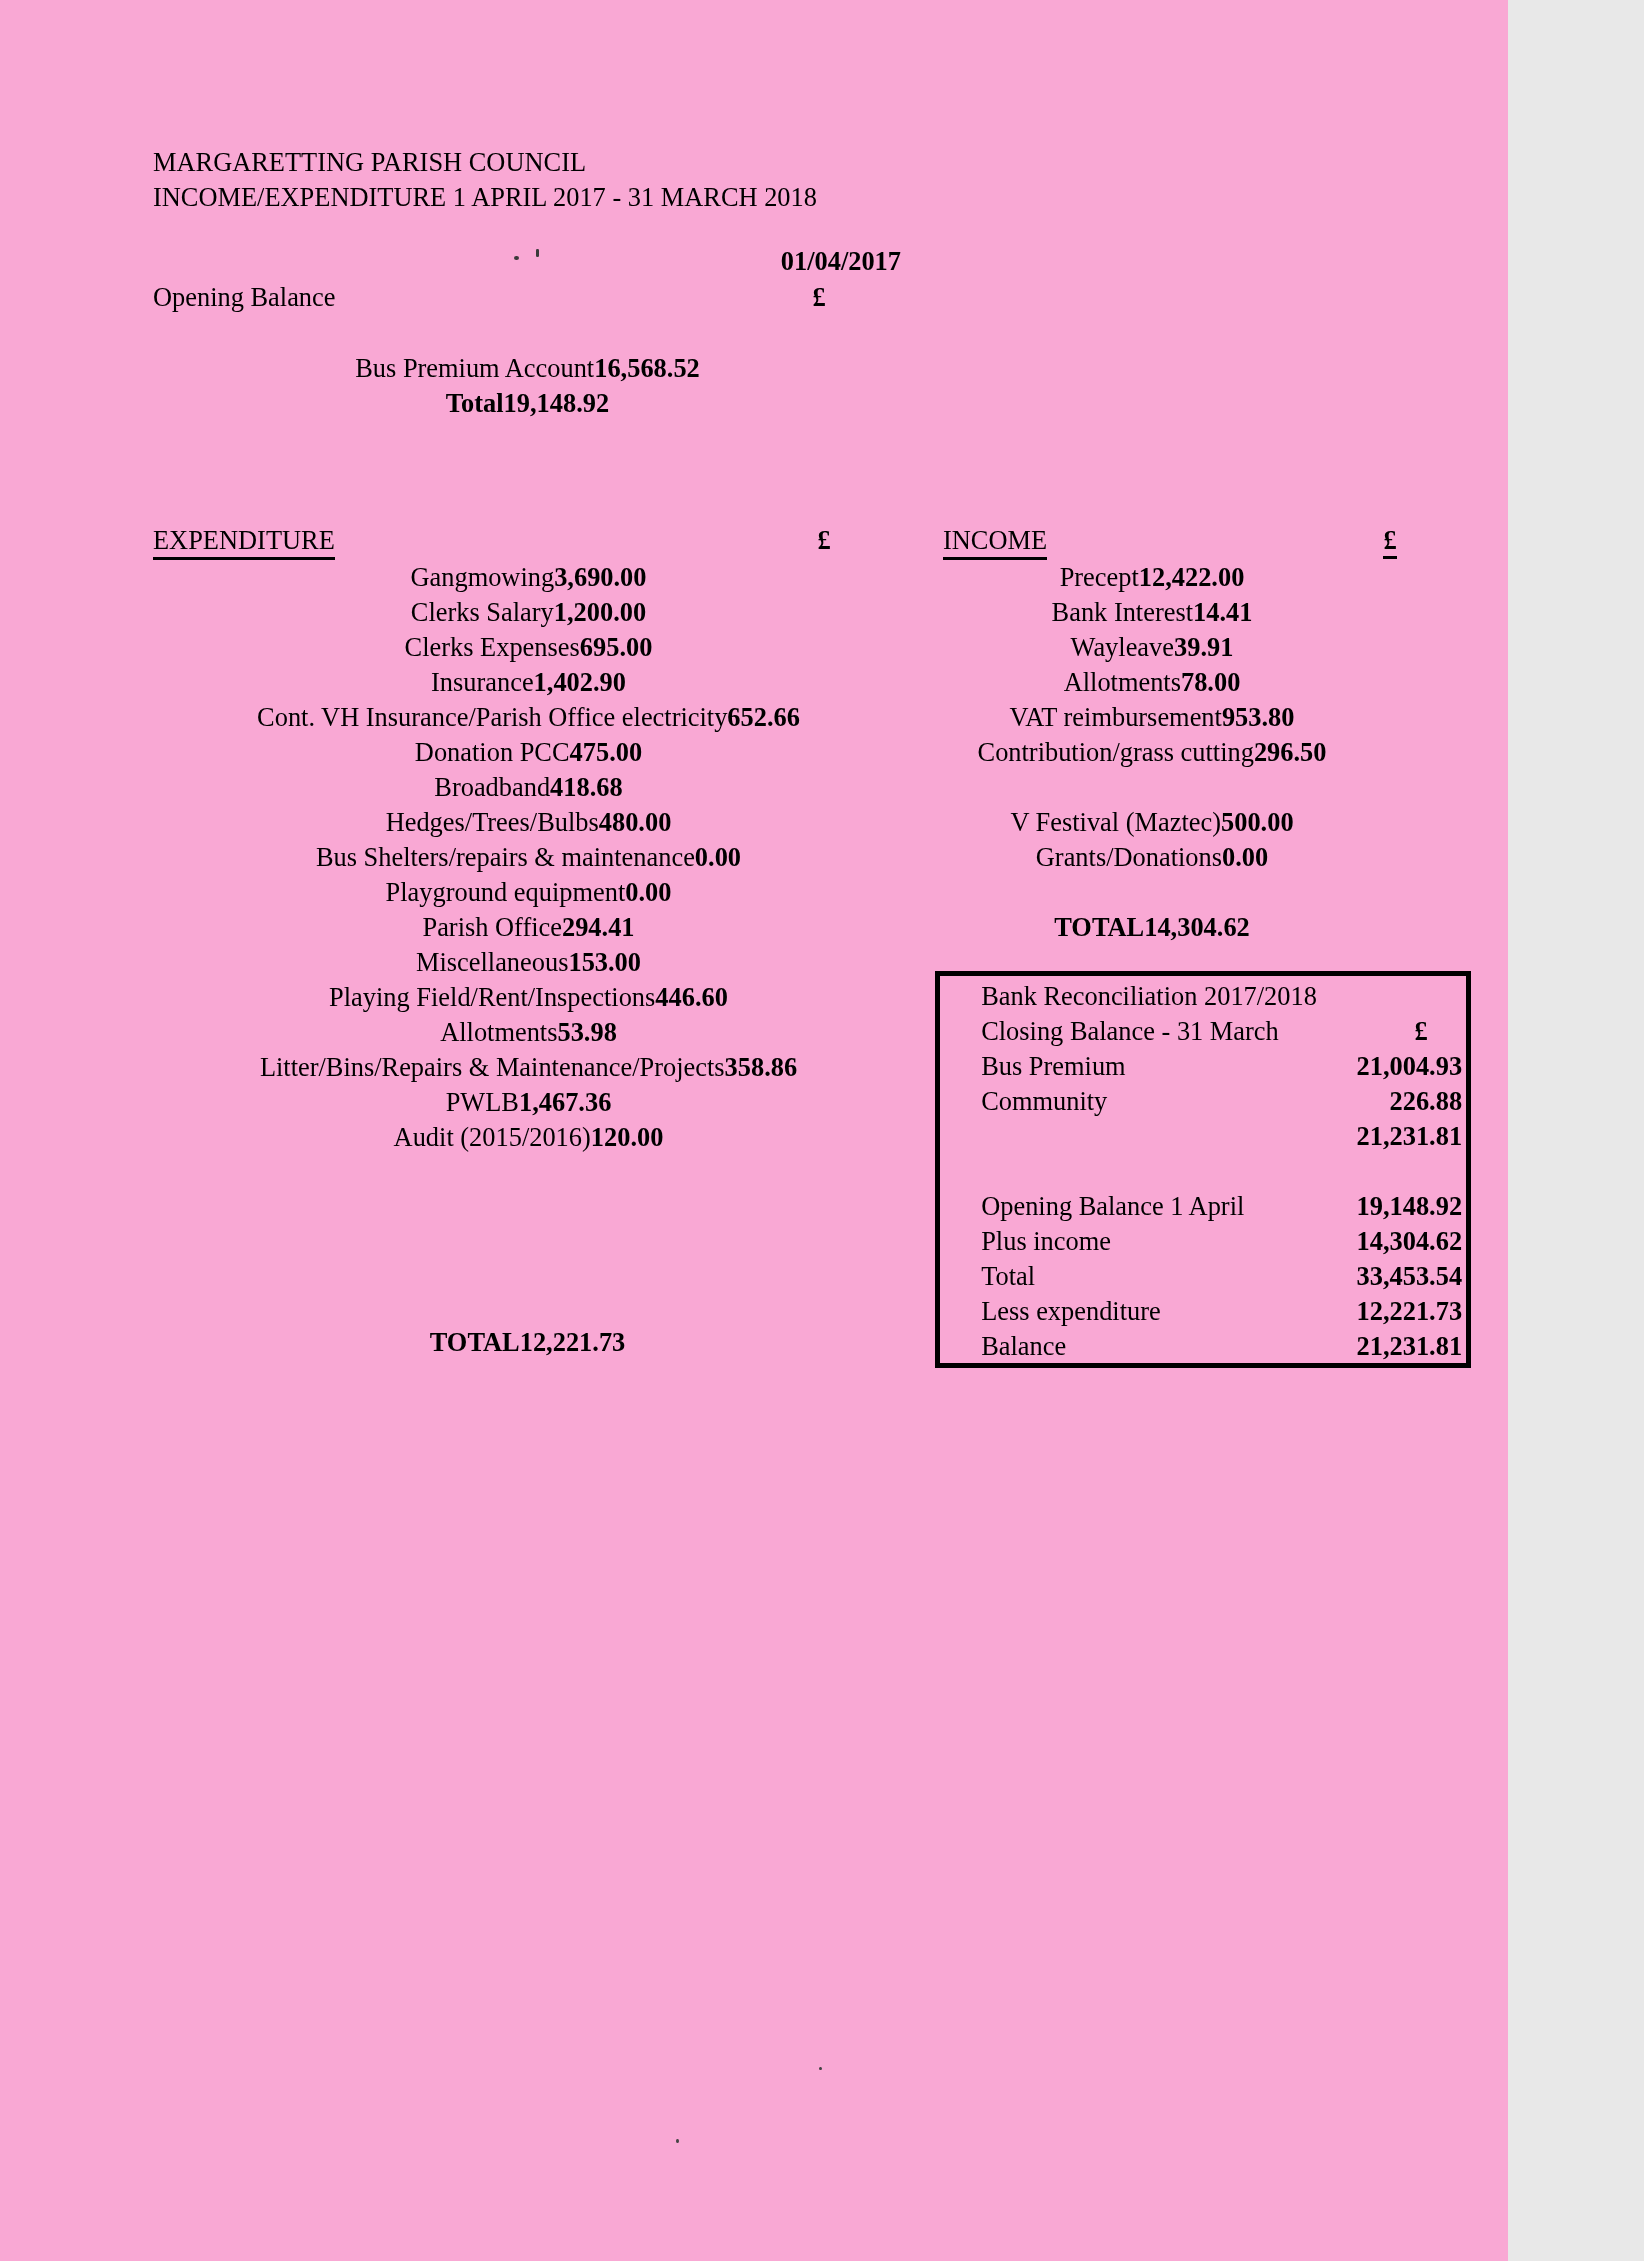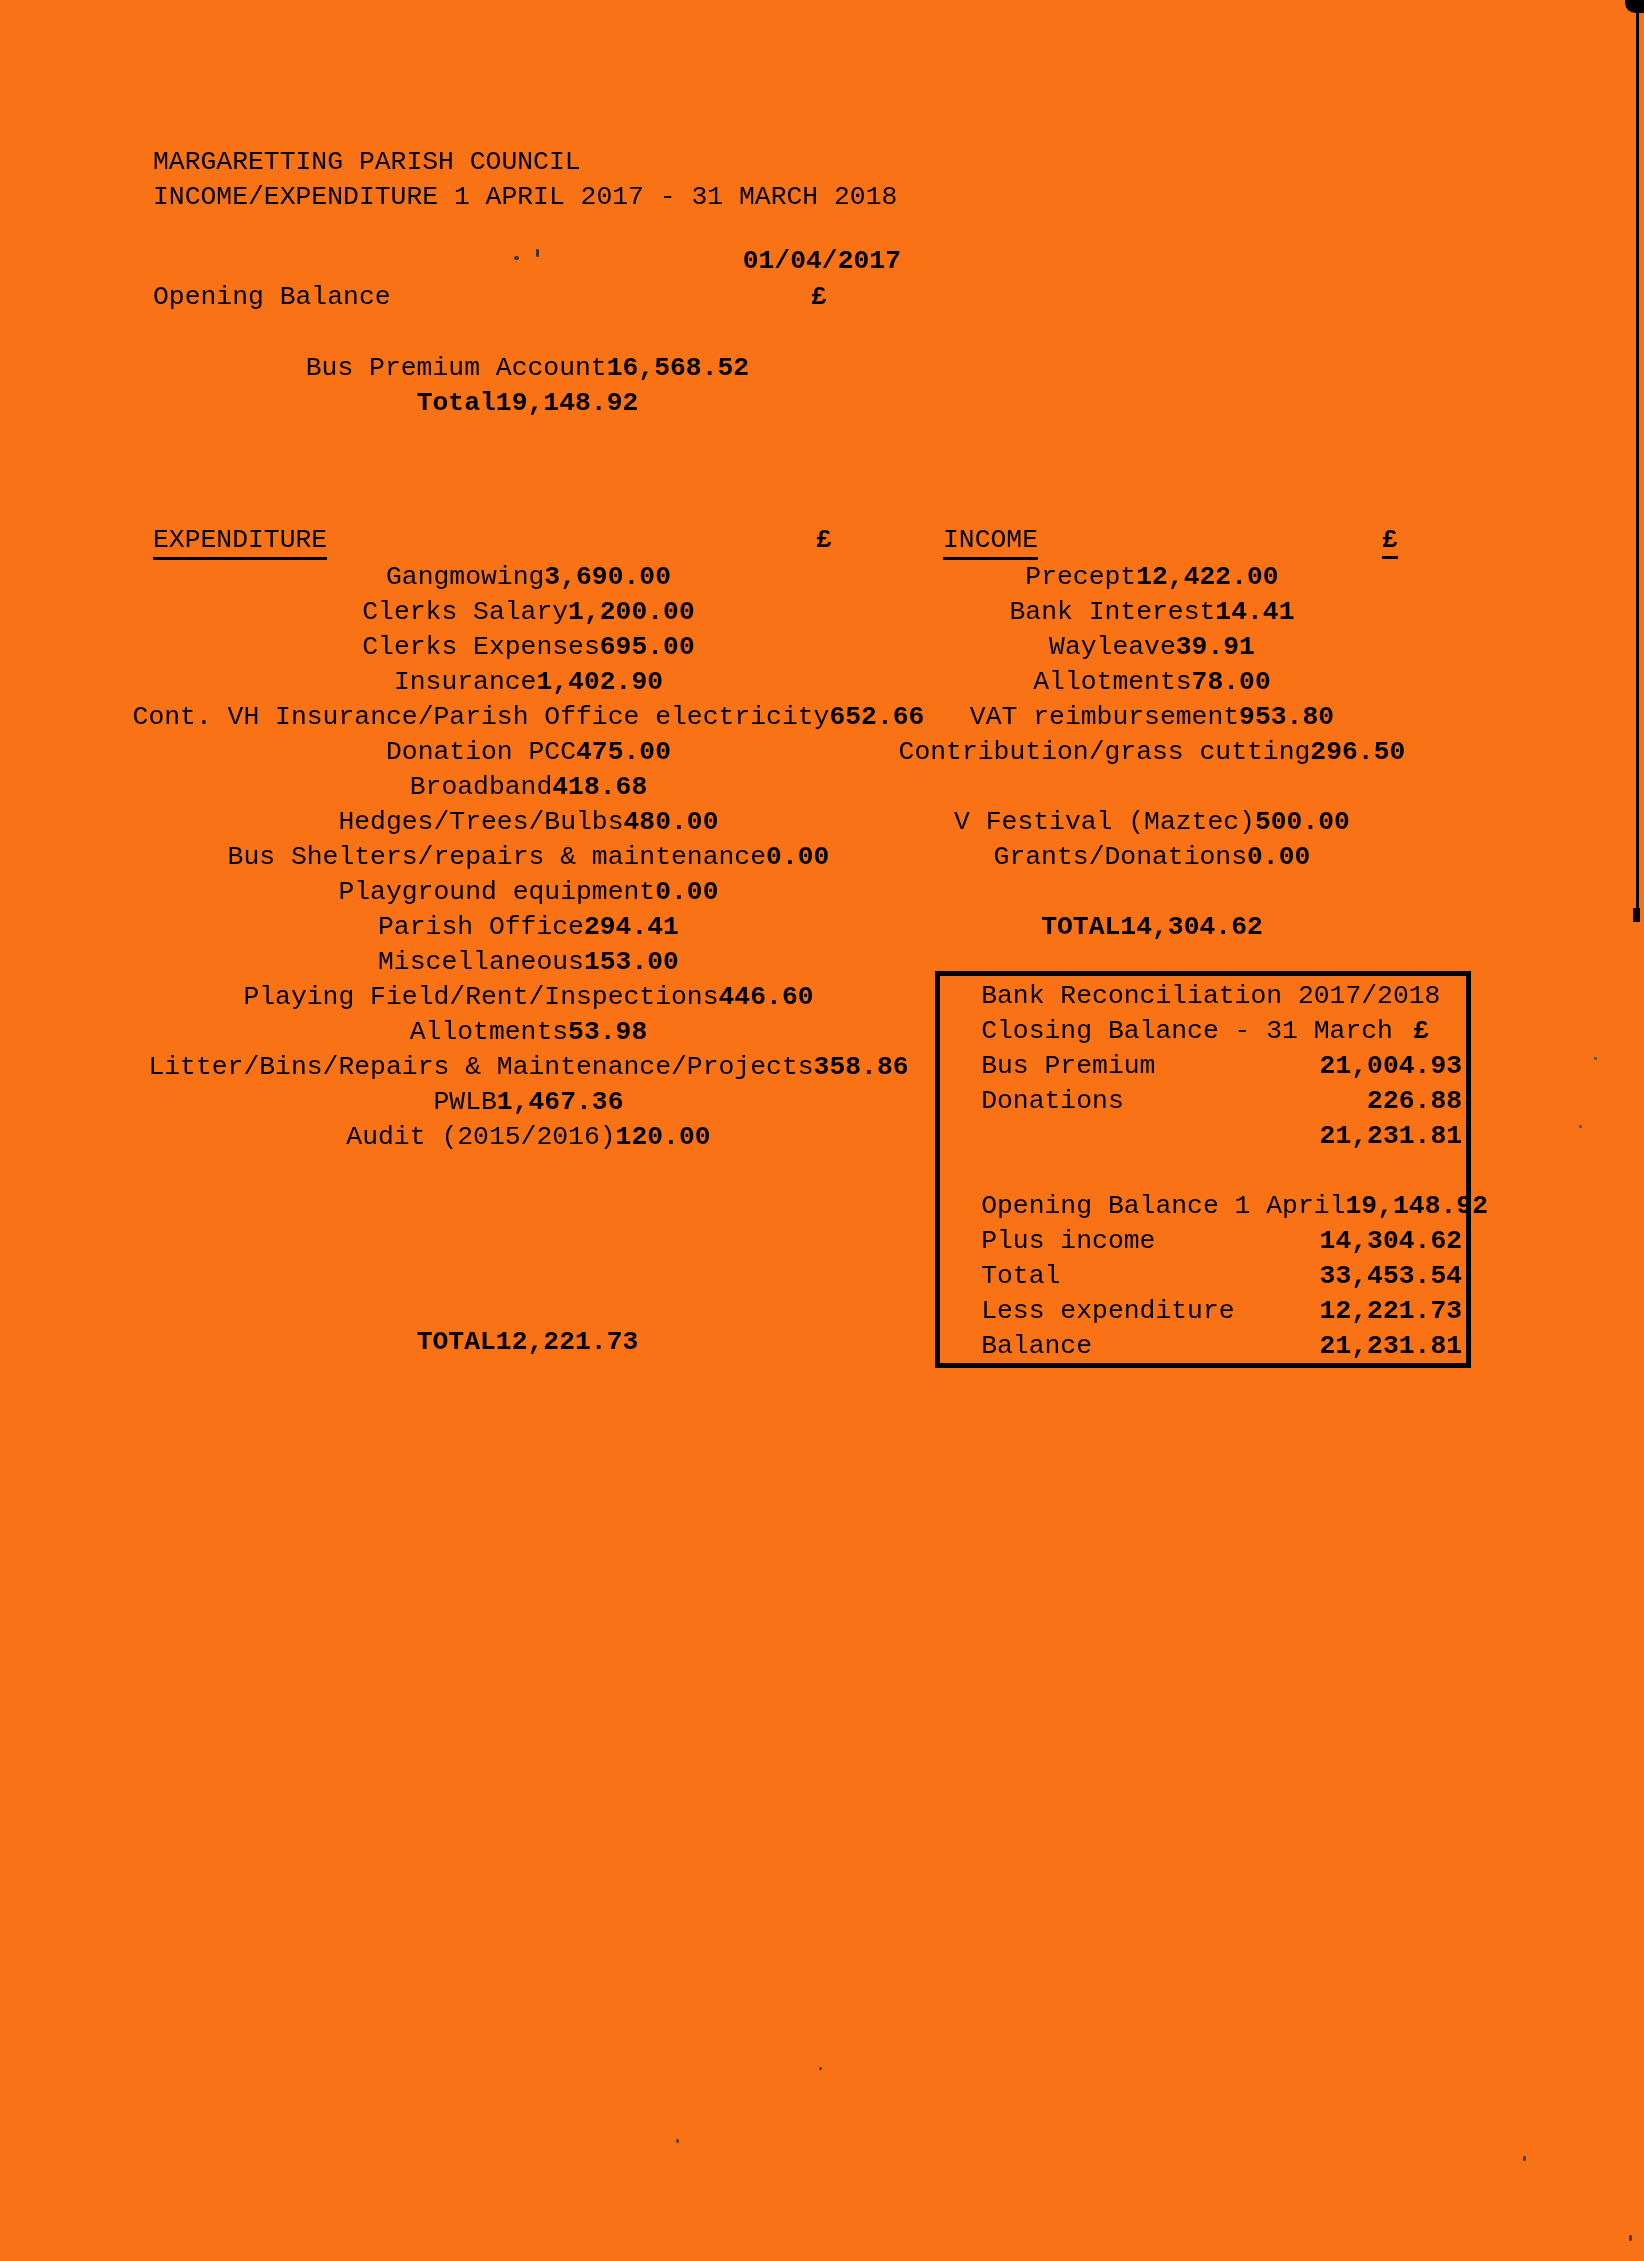--- a/index.html
+++ b/index.html
@@ -1,21 +1,21 @@
 <!DOCTYPE html>
 <html style="font-size:10.3px"><head>
 <meta charset="utf-8">
 <style>
   html,body{margin:0;padding:0;background:#e8e8e8;}
   .page{
     position:relative;
-    width:1644px;height:2261px;
-    background:#f97316;
+    width:1508px;height:2261px;
+    background:#f9a8d4;
     overflow:hidden;
-    font-family:Liberation Mono, monospace;
+    font-family:Liberation Serif, serif;
     color:#000;
     font-size:26.4px;
     line-height:31px;
   }
   .abs{position:absolute;}
   .bold{font-weight:700;}
   .row{height:35px;display:flex;justify-content:center;align-items:flex-start;}
   .boxrow{height:35px;display:flex;justify-content:space-between;align-items:flex-start;position:relative;margin-left:36px;}
   .row .lab,.boxrow .lab{white-space:nowrap;}
   .row .val,.boxrow .val{font-weight:700;white-space:nowrap;}
@@ -202,21 +202,21 @@
     </div>
     <div class="boxrow">
       <span class="lab">Closing Balance - 31 March</span>
       <span class="abs pound" style="left:431px;top:0;width:18px;">£</span>
     </div>
     <div class="boxrow">
         <span class="lab">Bus Premium</span>
         <span class="val">21,004.93</span>
       </div>
     <div class="boxrow">
-        <span class="lab">Donations</span>
+        <span class="lab">Community</span>
         <span class="val">226.88</span>
       </div>
     <div class="boxrow">
         <span class="lab"></span>
         <span class="val">21,231.81</span>
       </div>
     <div class="boxrow"></div>
     <div class="boxrow">
         <span class="lab">Opening Balance 1 April</span>
         <span class="val">19,148.92</span>

